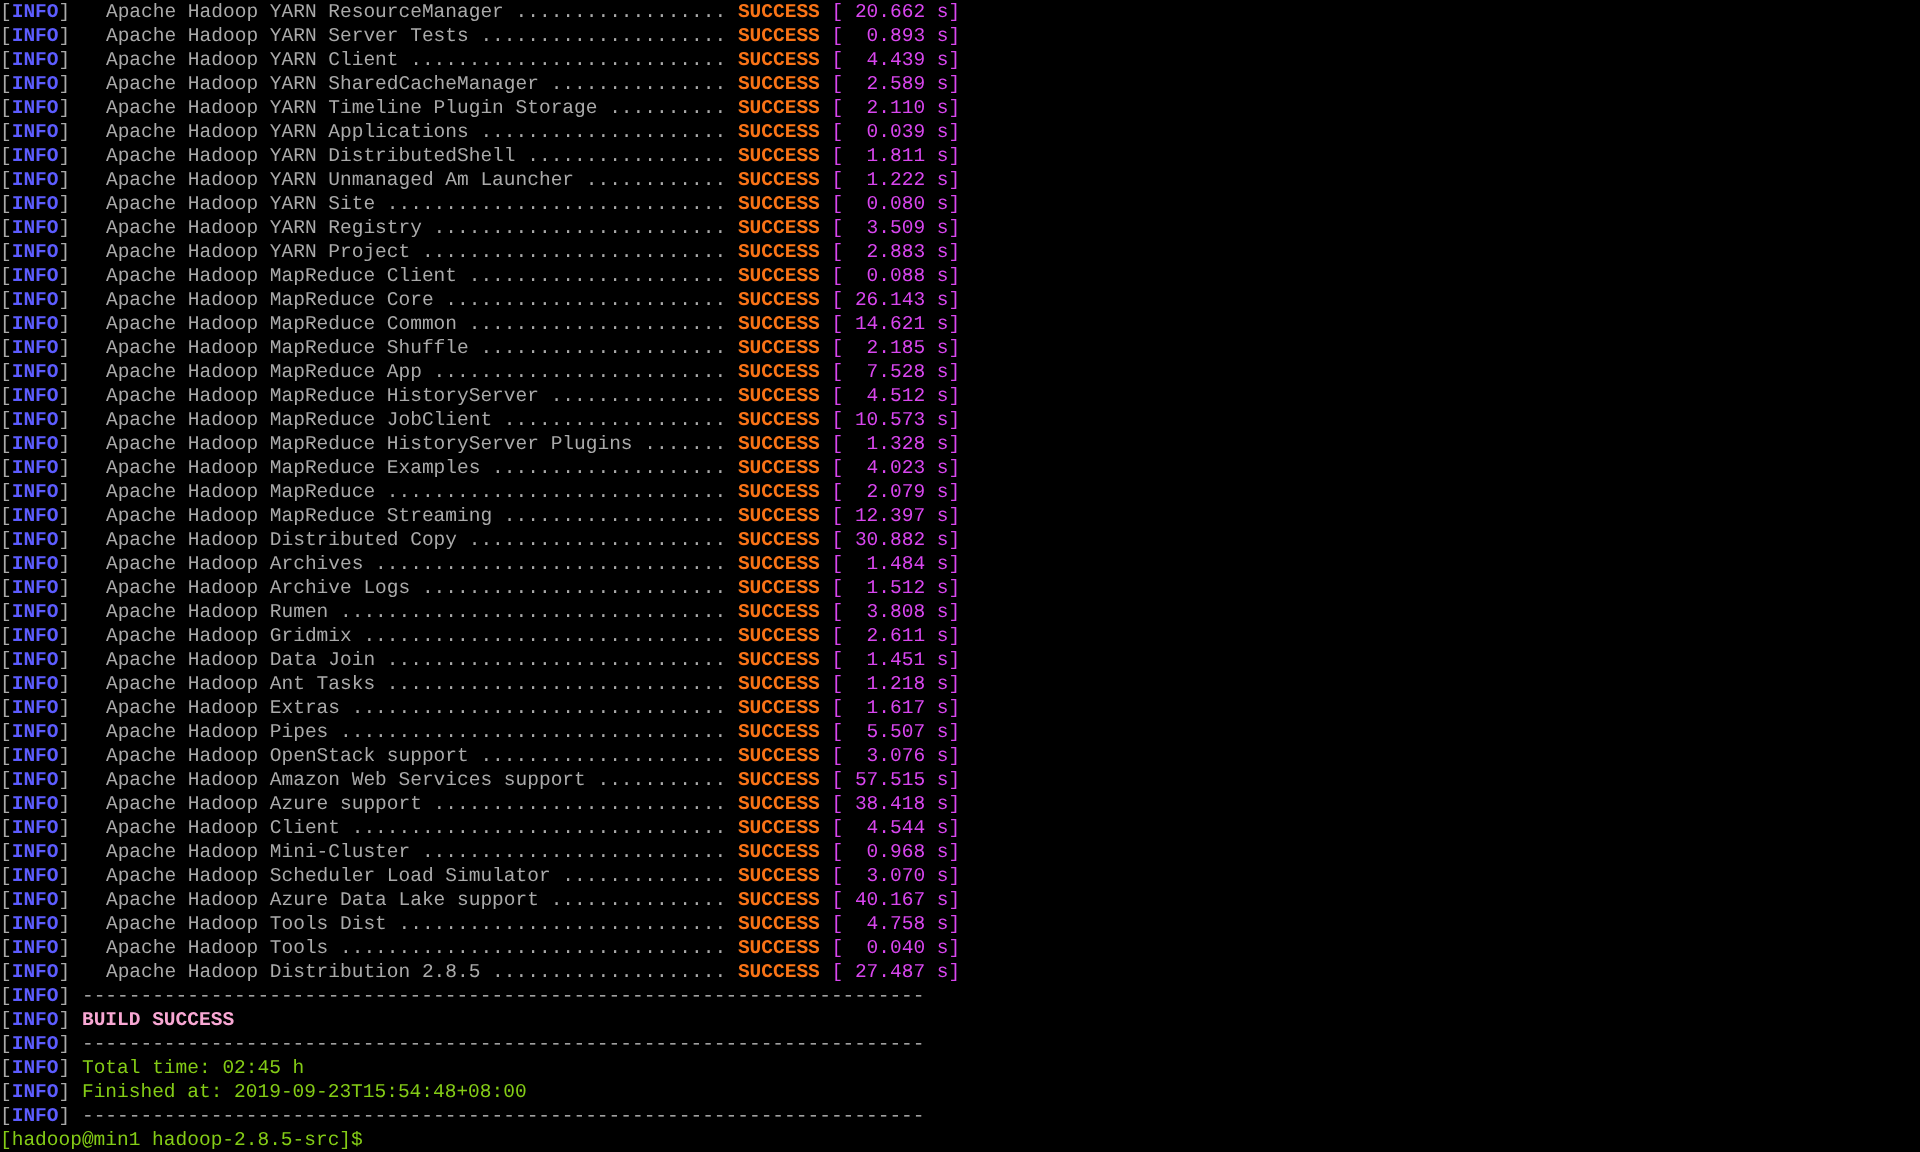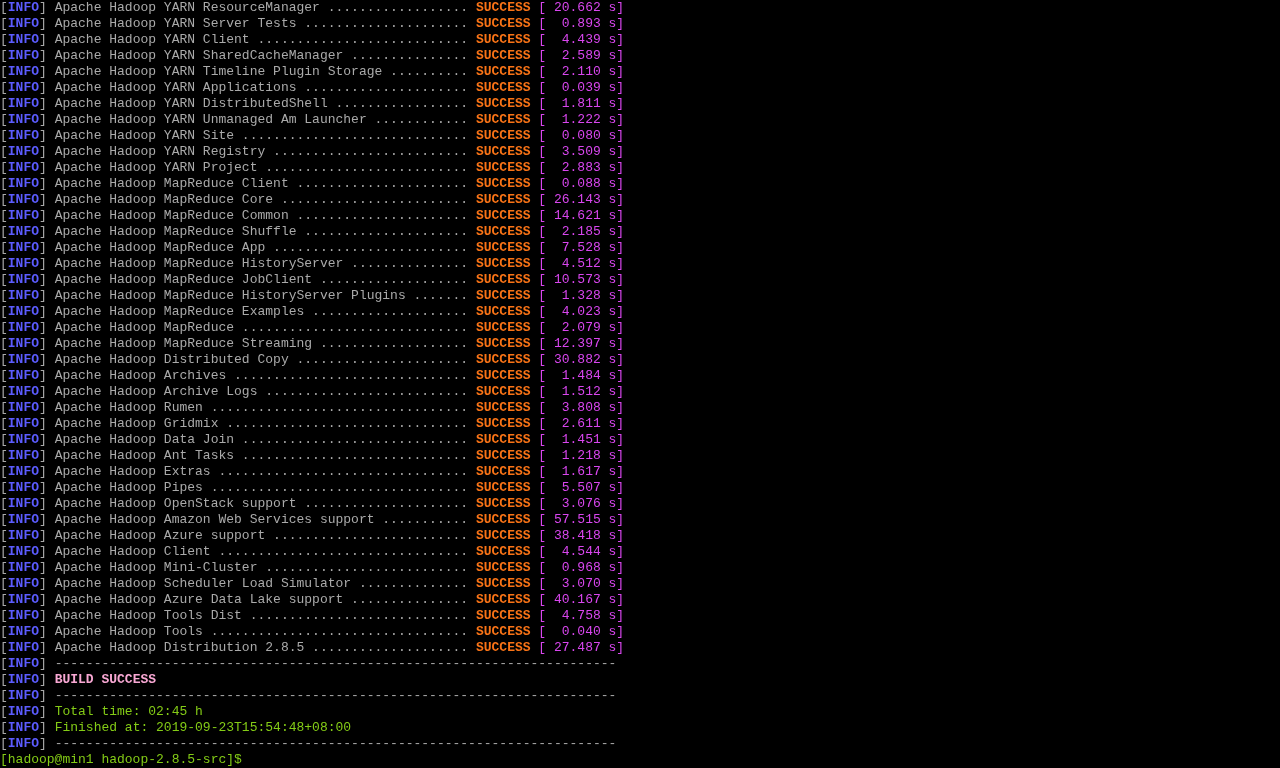--- a/index.html
+++ b/index.html
@@ -17,20 +17,20 @@
   .terminal {
     padding: 0;
     white-space: pre;
   }
   .info { color: #5c5cff; font-weight: bold; text-align: center; }
   .success { color: #f97316; font-weight: bold; }
   .build-success { color: #f9a8d4; font-weight: bold; }
   .white { color: #84cc16; }
   .row { display: block; }
   .bracket { color: #aaa; }
-  .module { color: #aaa; }
+  .module { color: #aaa; margin-left: 16px; }
   .time { color: #d946ef; }
   .sep { color: #aaa; }
 </style>
 </head>
 <body>
 
 <div class="terminal" id="terminal"><span class="row"><span class="bracket">[</span><span class="info">INFO</span><span class="bracket">] </span><span class="module">Apache Hadoop YARN ResourceManager .................. </span><span class="success">SUCCESS</span><span class="time"> [ 20.662 s]</span></span><span class="row"><span class="bracket">[</span><span class="info">INFO</span><span class="bracket">] </span><span class="module">Apache Hadoop YARN Server Tests ..................... </span><span class="success">SUCCESS</span><span class="time"> [  0.893 s]</span></span><span class="row"><span class="bracket">[</span><span class="info">INFO</span><span class="bracket">] </span><span class="module">Apache Hadoop YARN Client ........................... </span><span class="success">SUCCESS</span><span class="time"> [  4.439 s]</span></span><span class="row"><span class="bracket">[</span><span class="info">INFO</span><span class="bracket">] </span><span class="module">Apache Hadoop YARN SharedCacheManager ............... </span><span class="success">SUCCESS</span><span class="time"> [  2.589 s]</span></span><span class="row"><span class="bracket">[</span><span class="info">INFO</span><span class="bracket">] </span><span class="module">Apache Hadoop YARN Timeline Plugin Storage .......... </span><span class="success">SUCCESS</span><span class="time"> [  2.110 s]</span></span><span class="row"><span class="bracket">[</span><span class="info">INFO</span><span class="bracket">] </span><span class="module">Apache Hadoop YARN Applications ..................... </span><span class="success">SUCCESS</span><span class="time"> [  0.039 s]</span></span><span class="row"><span class="bracket">[</span><span class="info">INFO</span><span class="bracket">] </span><span class="module">Apache Hadoop YARN DistributedShell ................. </span><span class="success">SUCCESS</span><span class="time"> [  1.811 s]</span></span><span class="row"><span class="bracket">[</span><span class="info">INFO</span><span class="bracket">] </span><span class="module">Apache Hadoop YARN Unmanaged Am Launcher ............ </span><span class="success">SUCCESS</span><span class="time"> [  1.222 s]</span></span><span class="row"><span class="bracket">[</span><span class="info">INFO</span><span class="bracket">] </span><span class="module">Apache Hadoop YARN Site ............................. </span><span class="success">SUCCESS</span><span class="time"> [  0.080 s]</span></span><span class="row"><span class="bracket">[</span><span class="info">INFO</span><span class="bracket">] </span><span class="module">Apache Hadoop YARN Registry ......................... </span><span class="success">SUCCESS</span><span class="time"> [  3.509 s]</span></span><span class="row"><span class="bracket">[</span><span class="info">INFO</span><span class="bracket">] </span><span class="module">Apache Hadoop YARN Project .......................... </span><span class="success">SUCCESS</span><span class="time"> [  2.883 s]</span></span><span class="row"><span class="bracket">[</span><span class="info">INFO</span><span class="bracket">] </span><span class="module">Apache Hadoop MapReduce Client ...................... </span><span class="success">SUCCESS</span><span class="time"> [  0.088 s]</span></span><span class="row"><span class="bracket">[</span><span class="info">INFO</span><span class="bracket">] </span><span class="module">Apache Hadoop MapReduce Core ........................ </span><span class="success">SUCCESS</span><span class="time"> [ 26.143 s]</span></span><span class="row"><span class="bracket">[</span><span class="info">INFO</span><span class="bracket">] </span><span class="module">Apache Hadoop MapReduce Common ...................... </span><span class="success">SUCCESS</span><span class="time"> [ 14.621 s]</span></span><span class="row"><span class="bracket">[</span><span class="info">INFO</span><span class="bracket">] </span><span class="module">Apache Hadoop MapReduce Shuffle ..................... </span><span class="success">SUCCESS</span><span class="time"> [  2.185 s]</span></span><span class="row"><span class="bracket">[</span><span class="info">INFO</span><span class="bracket">] </span><span class="module">Apache Hadoop MapReduce App ......................... </span><span class="success">SUCCESS</span><span class="time"> [  7.528 s]</span></span><span class="row"><span class="bracket">[</span><span class="info">INFO</span><span class="bracket">] </span><span class="module">Apache Hadoop MapReduce HistoryServer ............... </span><span class="success">SUCCESS</span><span class="time"> [  4.512 s]</span></span><span class="row"><span class="bracket">[</span><span class="info">INFO</span><span class="bracket">] </span><span class="module">Apache Hadoop MapReduce JobClient ................... </span><span class="success">SUCCESS</span><span class="time"> [ 10.573 s]</span></span><span class="row"><span class="bracket">[</span><span class="info">INFO</span><span class="bracket">] </span><span class="module">Apache Hadoop MapReduce HistoryServer Plugins ....... </span><span class="success">SUCCESS</span><span class="time"> [  1.328 s]</span></span><span class="row"><span class="bracket">[</span><span class="info">INFO</span><span class="bracket">] </span><span class="module">Apache Hadoop MapReduce Examples .................... </span><span class="success">SUCCESS</span><span class="time"> [  4.023 s]</span></span><span class="row"><span class="bracket">[</span><span class="info">INFO</span><span class="bracket">] </span><span class="module">Apache Hadoop MapReduce ............................. </span><span class="success">SUCCESS</span><span class="time"> [  2.079 s]</span></span><span class="row"><span class="bracket">[</span><span class="info">INFO</span><span class="bracket">] </span><span class="module">Apache Hadoop MapReduce Streaming ................... </span><span class="success">SUCCESS</span><span class="time"> [ 12.397 s]</span></span><span class="row"><span class="bracket">[</span><span class="info">INFO</span><span class="bracket">] </span><span class="module">Apache Hadoop Distributed Copy ...................... </span><span class="success">SUCCESS</span><span class="time"> [ 30.882 s]</span></span><span class="row"><span class="bracket">[</span><span class="info">INFO</span><span class="bracket">] </span><span class="module">Apache Hadoop Archives .............................. </span><span class="success">SUCCESS</span><span class="time"> [  1.484 s]</span></span><span class="row"><span class="bracket">[</span><span class="info">INFO</span><span class="bracket">] </span><span class="module">Apache Hadoop Archive Logs .......................... </span><span class="success">SUCCESS</span><span class="time"> [  1.512 s]</span></span><span class="row"><span class="bracket">[</span><span class="info">INFO</span><span class="bracket">] </span><span class="module">Apache Hadoop Rumen ................................. </span><span class="success">SUCCESS</span><span class="time"> [  3.808 s]</span></span><span class="row"><span class="bracket">[</span><span class="info">INFO</span><span class="bracket">] </span><span class="module">Apache Hadoop Gridmix ............................... </span><span class="success">SUCCESS</span><span class="time"> [  2.611 s]</span></span><span class="row"><span class="bracket">[</span><span class="info">INFO</span><span class="bracket">] </span><span class="module">Apache Hadoop Data Join ............................. </span><span class="success">SUCCESS</span><span class="time"> [  1.451 s]</span></span><span class="row"><span class="bracket">[</span><span class="info">INFO</span><span class="bracket">] </span><span class="module">Apache Hadoop Ant Tasks ............................. </span><span class="success">SUCCESS</span><span class="time"> [  1.218 s]</span></span><span class="row"><span class="bracket">[</span><span class="info">INFO</span><span class="bracket">] </span><span class="module">Apache Hadoop Extras ................................ </span><span class="success">SUCCESS</span><span class="time"> [  1.617 s]</span></span><span class="row"><span class="bracket">[</span><span class="info">INFO</span><span class="bracket">] </span><span class="module">Apache Hadoop Pipes ................................. </span><span class="success">SUCCESS</span><span class="time"> [  5.507 s]</span></span><span class="row"><span class="bracket">[</span><span class="info">INFO</span><span class="bracket">] </span><span class="module">Apache Hadoop OpenStack support ..................... </span><span class="success">SUCCESS</span><span class="time"> [  3.076 s]</span></span><span class="row"><span class="bracket">[</span><span class="info">INFO</span><span class="bracket">] </span><span class="module">Apache Hadoop Amazon Web Services support ........... </span><span class="success">SUCCESS</span><span class="time"> [ 57.515 s]</span></span><span class="row"><span class="bracket">[</span><span class="info">INFO</span><span class="bracket">] </span><span class="module">Apache Hadoop Azure support ......................... </span><span class="success">SUCCESS</span><span class="time"> [ 38.418 s]</span></span><span class="row"><span class="bracket">[</span><span class="info">INFO</span><span class="bracket">] </span><span class="module">Apache Hadoop Client ................................ </span><span class="success">SUCCESS</span><span class="time"> [  4.544 s]</span></span><span class="row"><span class="bracket">[</span><span class="info">INFO</span><span class="bracket">] </span><span class="module">Apache Hadoop Mini-Cluster .......................... </span><span class="success">SUCCESS</span><span class="time"> [  0.968 s]</span></span><span class="row"><span class="bracket">[</span><span class="info">INFO</span><span class="bracket">] </span><span class="module">Apache Hadoop Scheduler Load Simulator .............. </span><span class="success">SUCCESS</span><span class="time"> [  3.070 s]</span></span><span class="row"><span class="bracket">[</span><span class="info">INFO</span><span class="bracket">] </span><span class="module">Apache Hadoop Azure Data Lake support ............... </span><span class="success">SUCCESS</span><span class="time"> [ 40.167 s]</span></span><span class="row"><span class="bracket">[</span><span class="info">INFO</span><span class="bracket">] </span><span class="module">Apache Hadoop Tools Dist ............................ </span><span class="success">SUCCESS</span><span class="time"> [  4.758 s]</span></span><span class="row"><span class="bracket">[</span><span class="info">INFO</span><span class="bracket">] </span><span class="module">Apache Hadoop Tools ................................. </span><span class="success">SUCCESS</span><span class="time"> [  0.040 s]</span></span><span class="row"><span class="bracket">[</span><span class="info">INFO</span><span class="bracket">] </span><span class="module">Apache Hadoop Distribution 2.8.5 .................... </span><span class="success">SUCCESS</span><span class="time"> [ 27.487 s]</span></span><span class="row"><span class="bracket">[</span><span class="info">INFO</span><span class="bracket">] </span><span class="sep">------------------------------------------------------------------------</span></span><span class="row"><span class="bracket">[</span><span class="info">INFO</span><span class="bracket">] </span><span class="build-success">BUILD SUCCESS</span></span><span class="row"><span class="bracket">[</span><span class="info">INFO</span><span class="bracket">] </span><span class="sep">------------------------------------------------------------------------</span></span><span class="row"><span class="bracket">[</span><span class="info">INFO</span><span class="bracket">] </span><span class="white">Total time: 02:45 h</span></span><span class="row"><span class="bracket">[</span><span class="info">INFO</span><span class="bracket">] </span><span class="white">Finished at: 2019-09-23T15:54:48+08:00</span></span><span class="row"><span class="bracket">[</span><span class="info">INFO</span><span class="bracket">] </span><span class="sep">------------------------------------------------------------------------</span></span><span class="row"><span class="white">[hadoop@min1 hadoop-2.8.5-src]$ </span></span></div>
 
 </body></html>

